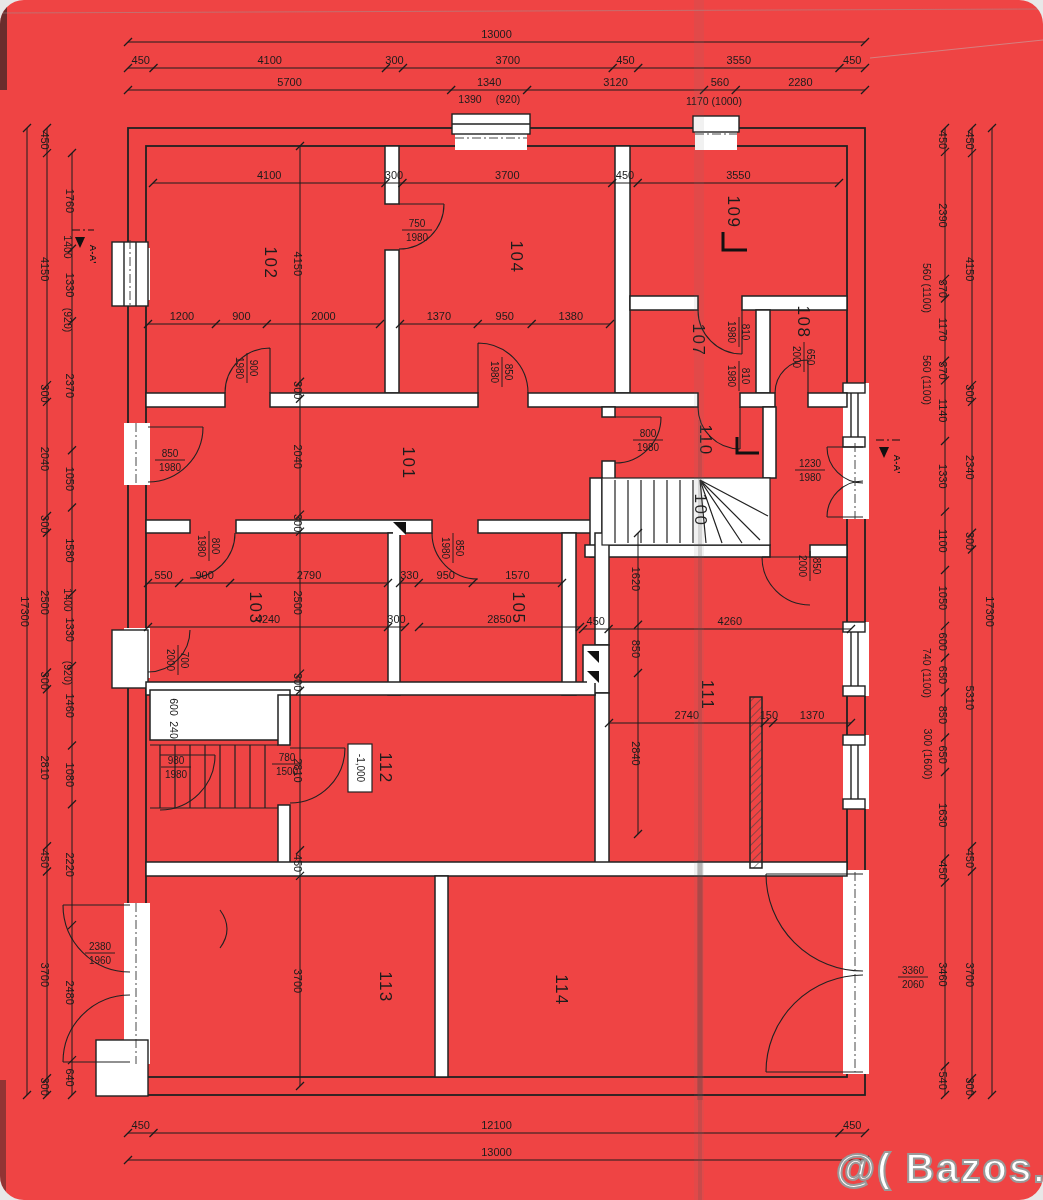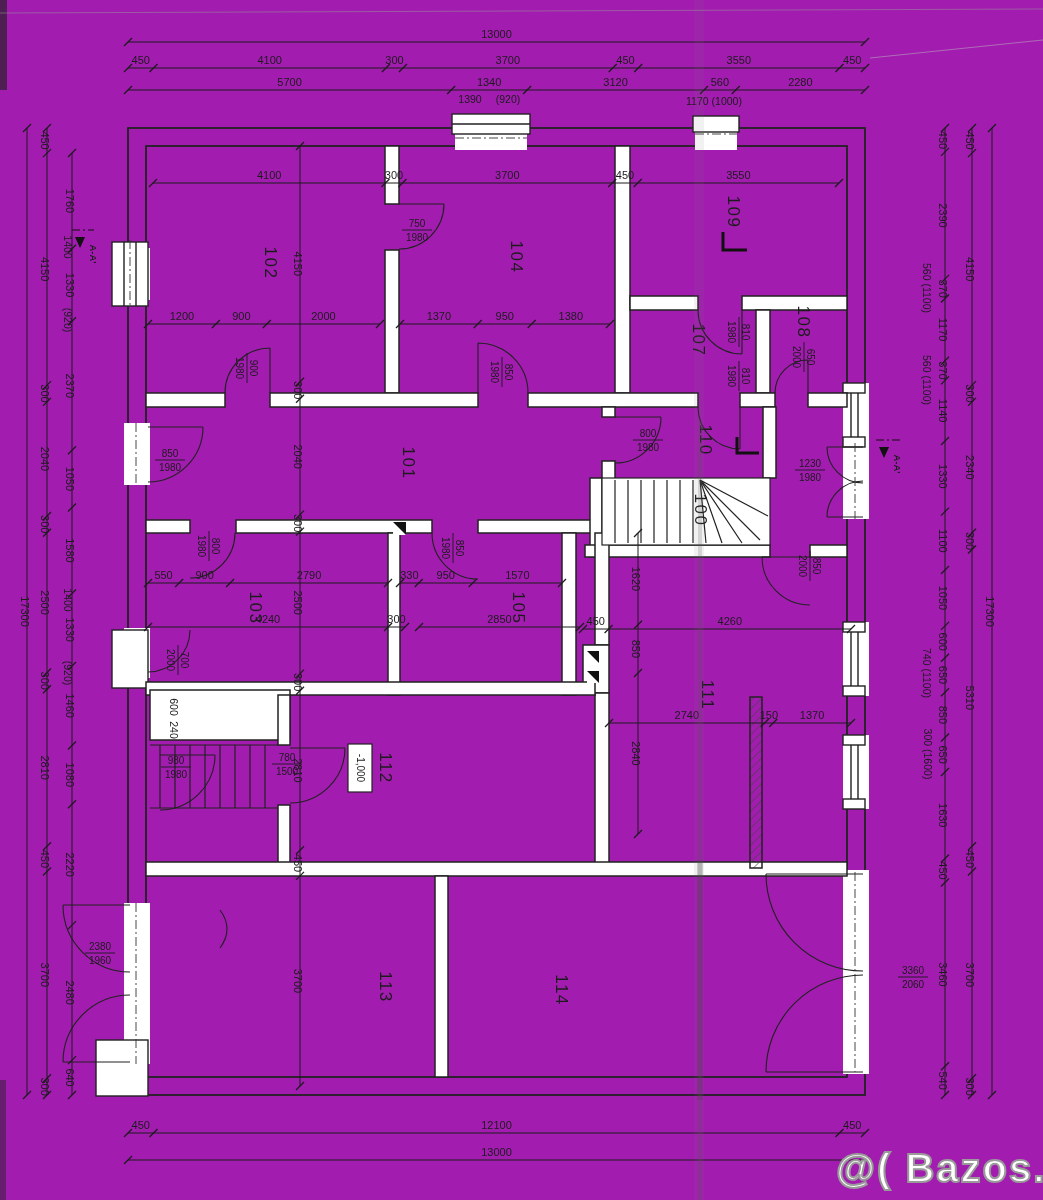--- a/index.html
+++ b/index.html
@@ -1,17 +1,17 @@
 <!DOCTYPE html>
 <html><head>
 <meta charset="utf-8">
 <style>
   html,body{margin:0;padding:0;background:#e8e8e8;}
-  #page{position:relative;width:1043px;height:1200px;background:#a21caf;overflow:hidden;
-        font-family:"Liberation Sans",sans-serif;}
+  #page{position:relative;width:1043px;height:1200px;background:#ef4444;overflow:hidden;
+        font-family:"Liberation Sans",sans-serif;border-radius:24px;}
   #plan{position:absolute;left:0;top:0;}
   #watermark{position:absolute;left:836px;top:1146px;font-size:40px;font-weight:bold;
      color:#ffffff;-webkit-text-stroke:2px #9a9a9a;text-shadow:0 0 1px #9a9a9a;
      letter-spacing:2px;white-space:nowrap;}
   text{fill:#1c1c1c;}
 </style>
 </head>
 <body>
 
 <div id="page">

